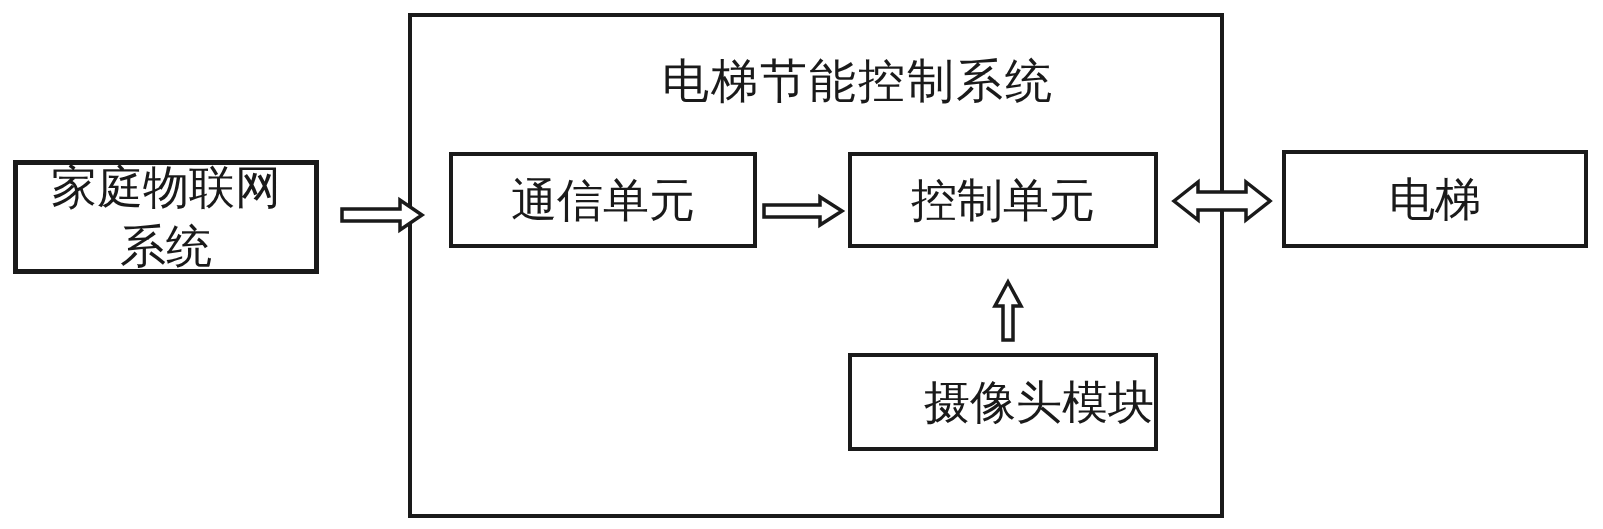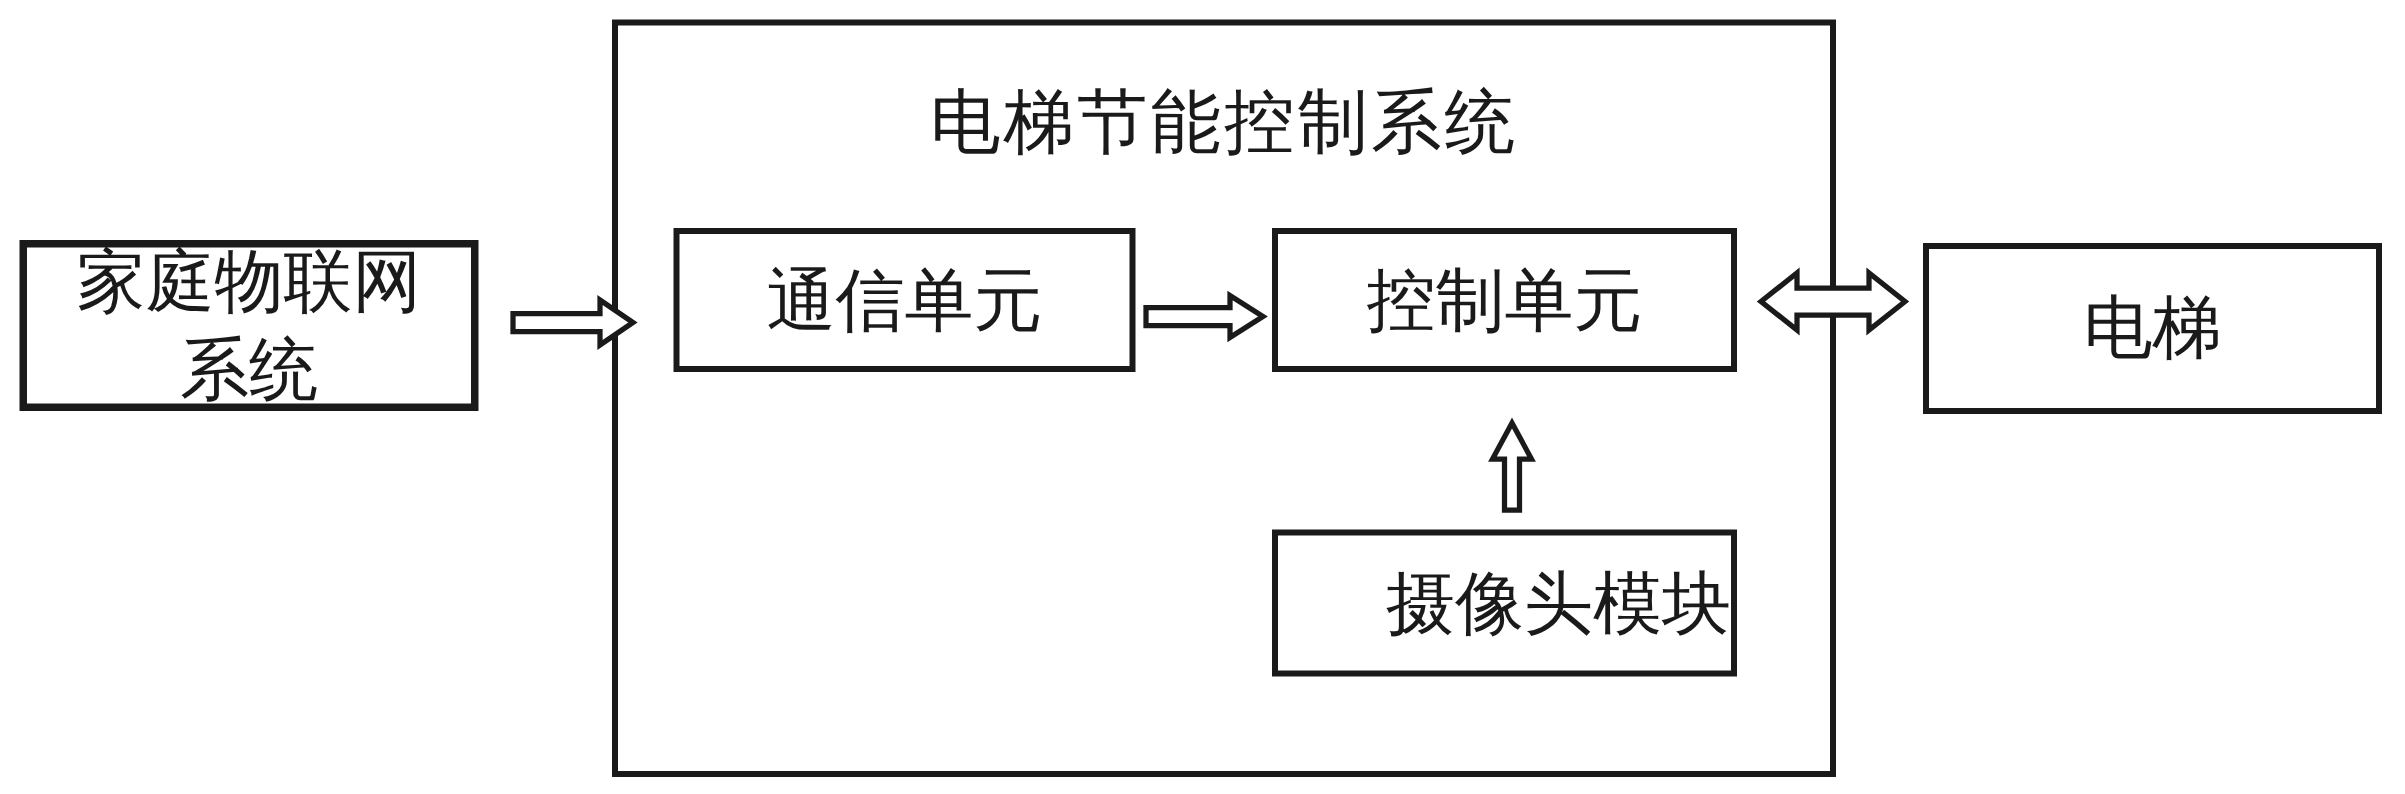--- a/index.html
+++ b/index.html
@@ -52,25 +52,25 @@
   .arrow svg { display: block; overflow: visible; }
   .arrow polygon {
     fill: #ffffff;
     stroke: #1a1a1a;
     stroke-width: 3.5;
     stroke-linejoin: miter;
   }
   
   #home-iot    { left: 13px;   top: 149px; width: 306px; height: 114px; border-width: 5px; margin-top: 11px; }
   #main-sys    { left: 408px;  top: 13px;  width: 816px; height: 505px; }
-  #main-title  { left: 408px;  top: 55px;  width: 816px; }
+  #main-title  { left: 408px;  top: 55px;  width: 816px; padding-left: 42px; }
   #comm-unit   { left: 449px;  top: 152px; width: 308px; height: 96px; }
   #ctrl-unit   { left: 848px;  top: 152px; width: 310px; height: 96px; }
   #camera-mod  { left: 848px;  top: 353px; width: 310px; height: 98px; justify-content: flex-end; }
-  #elevator    { left: 1282px; top: 162px; width: 306px; height: 114px; font-family: Liberation Serif, serif; }
+  #elevator    { left: 1282px; top: 150px; width: 306px; height: 98px; }
   #arrow-in    { left: 340px;  top: 198px; }
   #arrow-mid   { left: 762px;  top: 195px; }
   #arrow-up    { left: 993px;  top: 280px; }
   #arrow-duplex{ left: 1172px; top: 178px; }
 </style>
 </head>
 <body>
 
 <div class="canvas">
 

